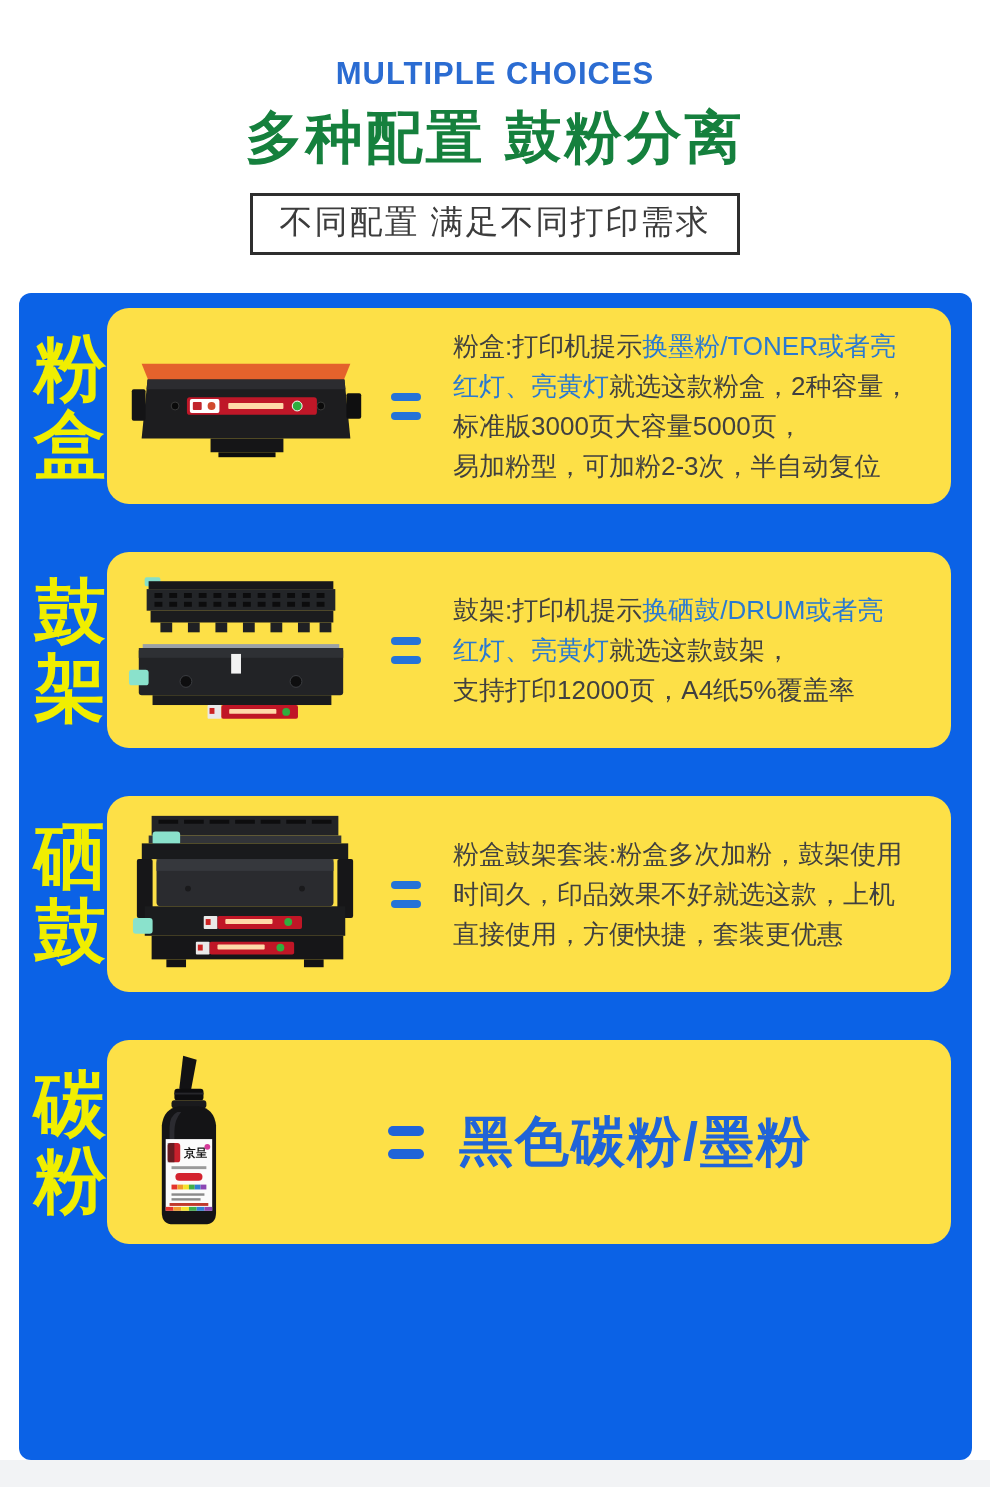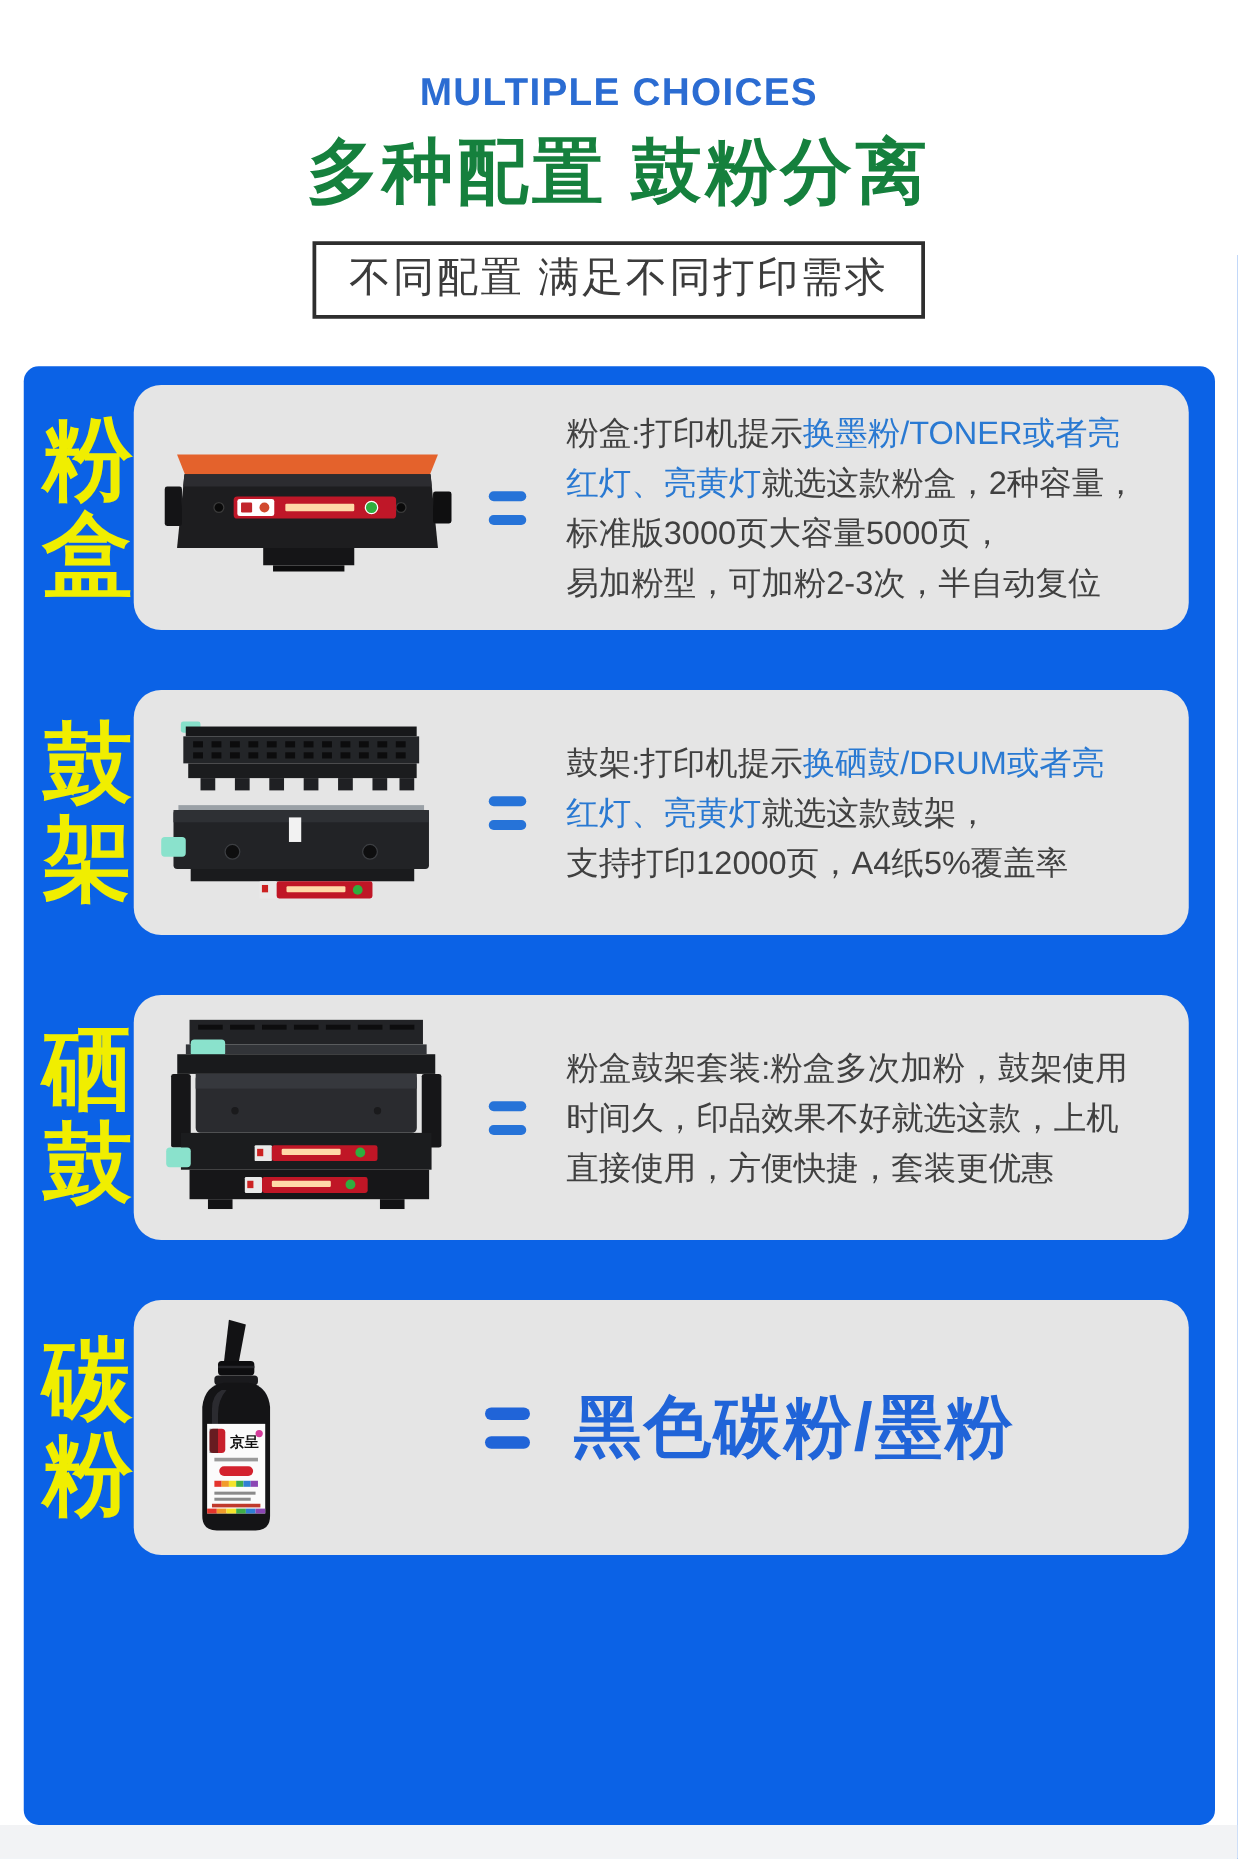--- a/index.html
+++ b/index.html
@@ -33,21 +33,21 @@
   .row { display:flex; margin-top:48px; }
   .row.first { margin-top:15px; }
   .side-label {
     flex:0 0 88px; display:flex; align-items:center; justify-content:center;
   }
   .side-label-text {
     width:58px; color:#f0ee00; font-size:72px; font-weight:700;
     line-height:1.06; word-break:break-all; text-align:center;
   }
   .card {
-    flex:1; margin-right:21px; background:#e5e5e5; border-radius:22px;
+    flex:1; margin-right:21px; background:#fde047; border-radius:22px;
     min-height:196px; display:flex; align-items:center; padding:10px 24px 10px 20px;
   }
   .product-zone { flex:0 0 248px; display:flex; align-items:center; justify-content:flex-start; }
   .equals-zone { flex:0 0 62px; display:flex; flex-direction:column; align-items:center; justify-content:center; gap:11px; }
   .equals-bar { width:30px; height:8px; border-radius:4px; background:#2673d8; }
   .equals-zone.big { gap:13px; }
   .equals-zone.big .equals-bar { width:36px; height:10px; border-radius:5px; background:#2064d8; }
   .desc { margin-left:16px; }
   .desc-line { font-size:26px; line-height:40px; color:#404040; }
   .seg-blue { color:#2979d2; }

